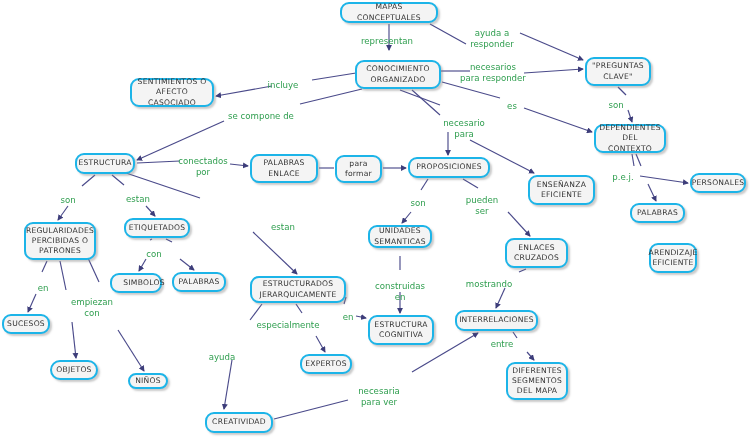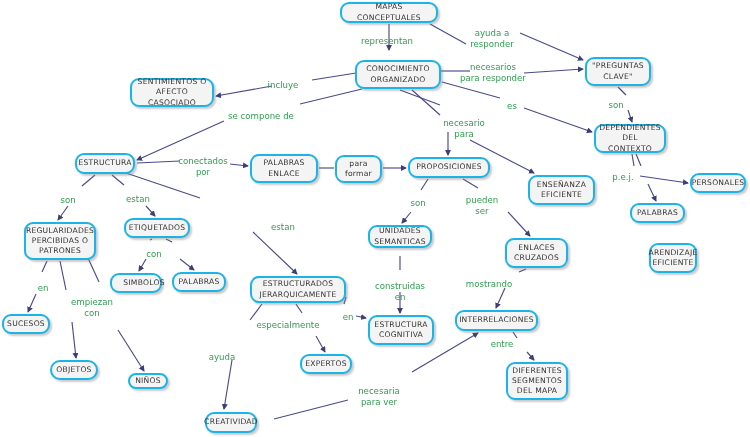--- a/index.html
+++ b/index.html
@@ -161,21 +161,21 @@
       <div class="node" style="left: 2px; top: 314px; width: 48px; height: 20px;">SUCESOS</div>
       <div class="node" style="left: 368px; top: 315px; width: 66px; height: 30px;">ESTRUCTURA
 COGNITIVA</div>
       <div class="node" style="left: 455px; top: 310px; width: 83px; height: 21px;">INTERRELACIONES</div>
       <div class="node" style="left: 300px; top: 354px; width: 52px; height: 20px;">EXPERTOS</div>
       <div class="node" style="left: 50px; top: 360px; width: 48px; height: 20px; border-radius: 10px;">OBJETOS</div>
       <div class="node" style="left: 506px; top: 362px; width: 62px; height: 38px;">DIFERENTES
 SEGMENTOS
 DEL MAPA</div>
       <div class="node" style="left: 128px; top: 373px; width: 40px; height: 16px;">NIÑOS</div>
-      <div class="node" style="left: 205px; top: 412px; width: 52px; height: 21px;">CREATIVIDAD</div>
+      <div class="node" style="left: 205px; top: 412px; width: 68px; height: 21px;">CREATIVIDAD</div>
     </div>
   <div id="labels">
       <div class="linklabel" style="left: 387px; top: 36px;">representan</div>
       <div class="linklabel" style="left: 492px; top: 28px;">ayuda a
 responder</div>
       <div class="linklabel" style="left: 493px; top: 62px;">necesarios
 para responder</div>
       <div class="linklabel" style="left: 283px; top: 80px;">incluye</div>
       <div class="linklabel" style="left: 512px; top: 101px;">es</div>
       <div class="linklabel" style="left: 616px; top: 100px;">son</div>

